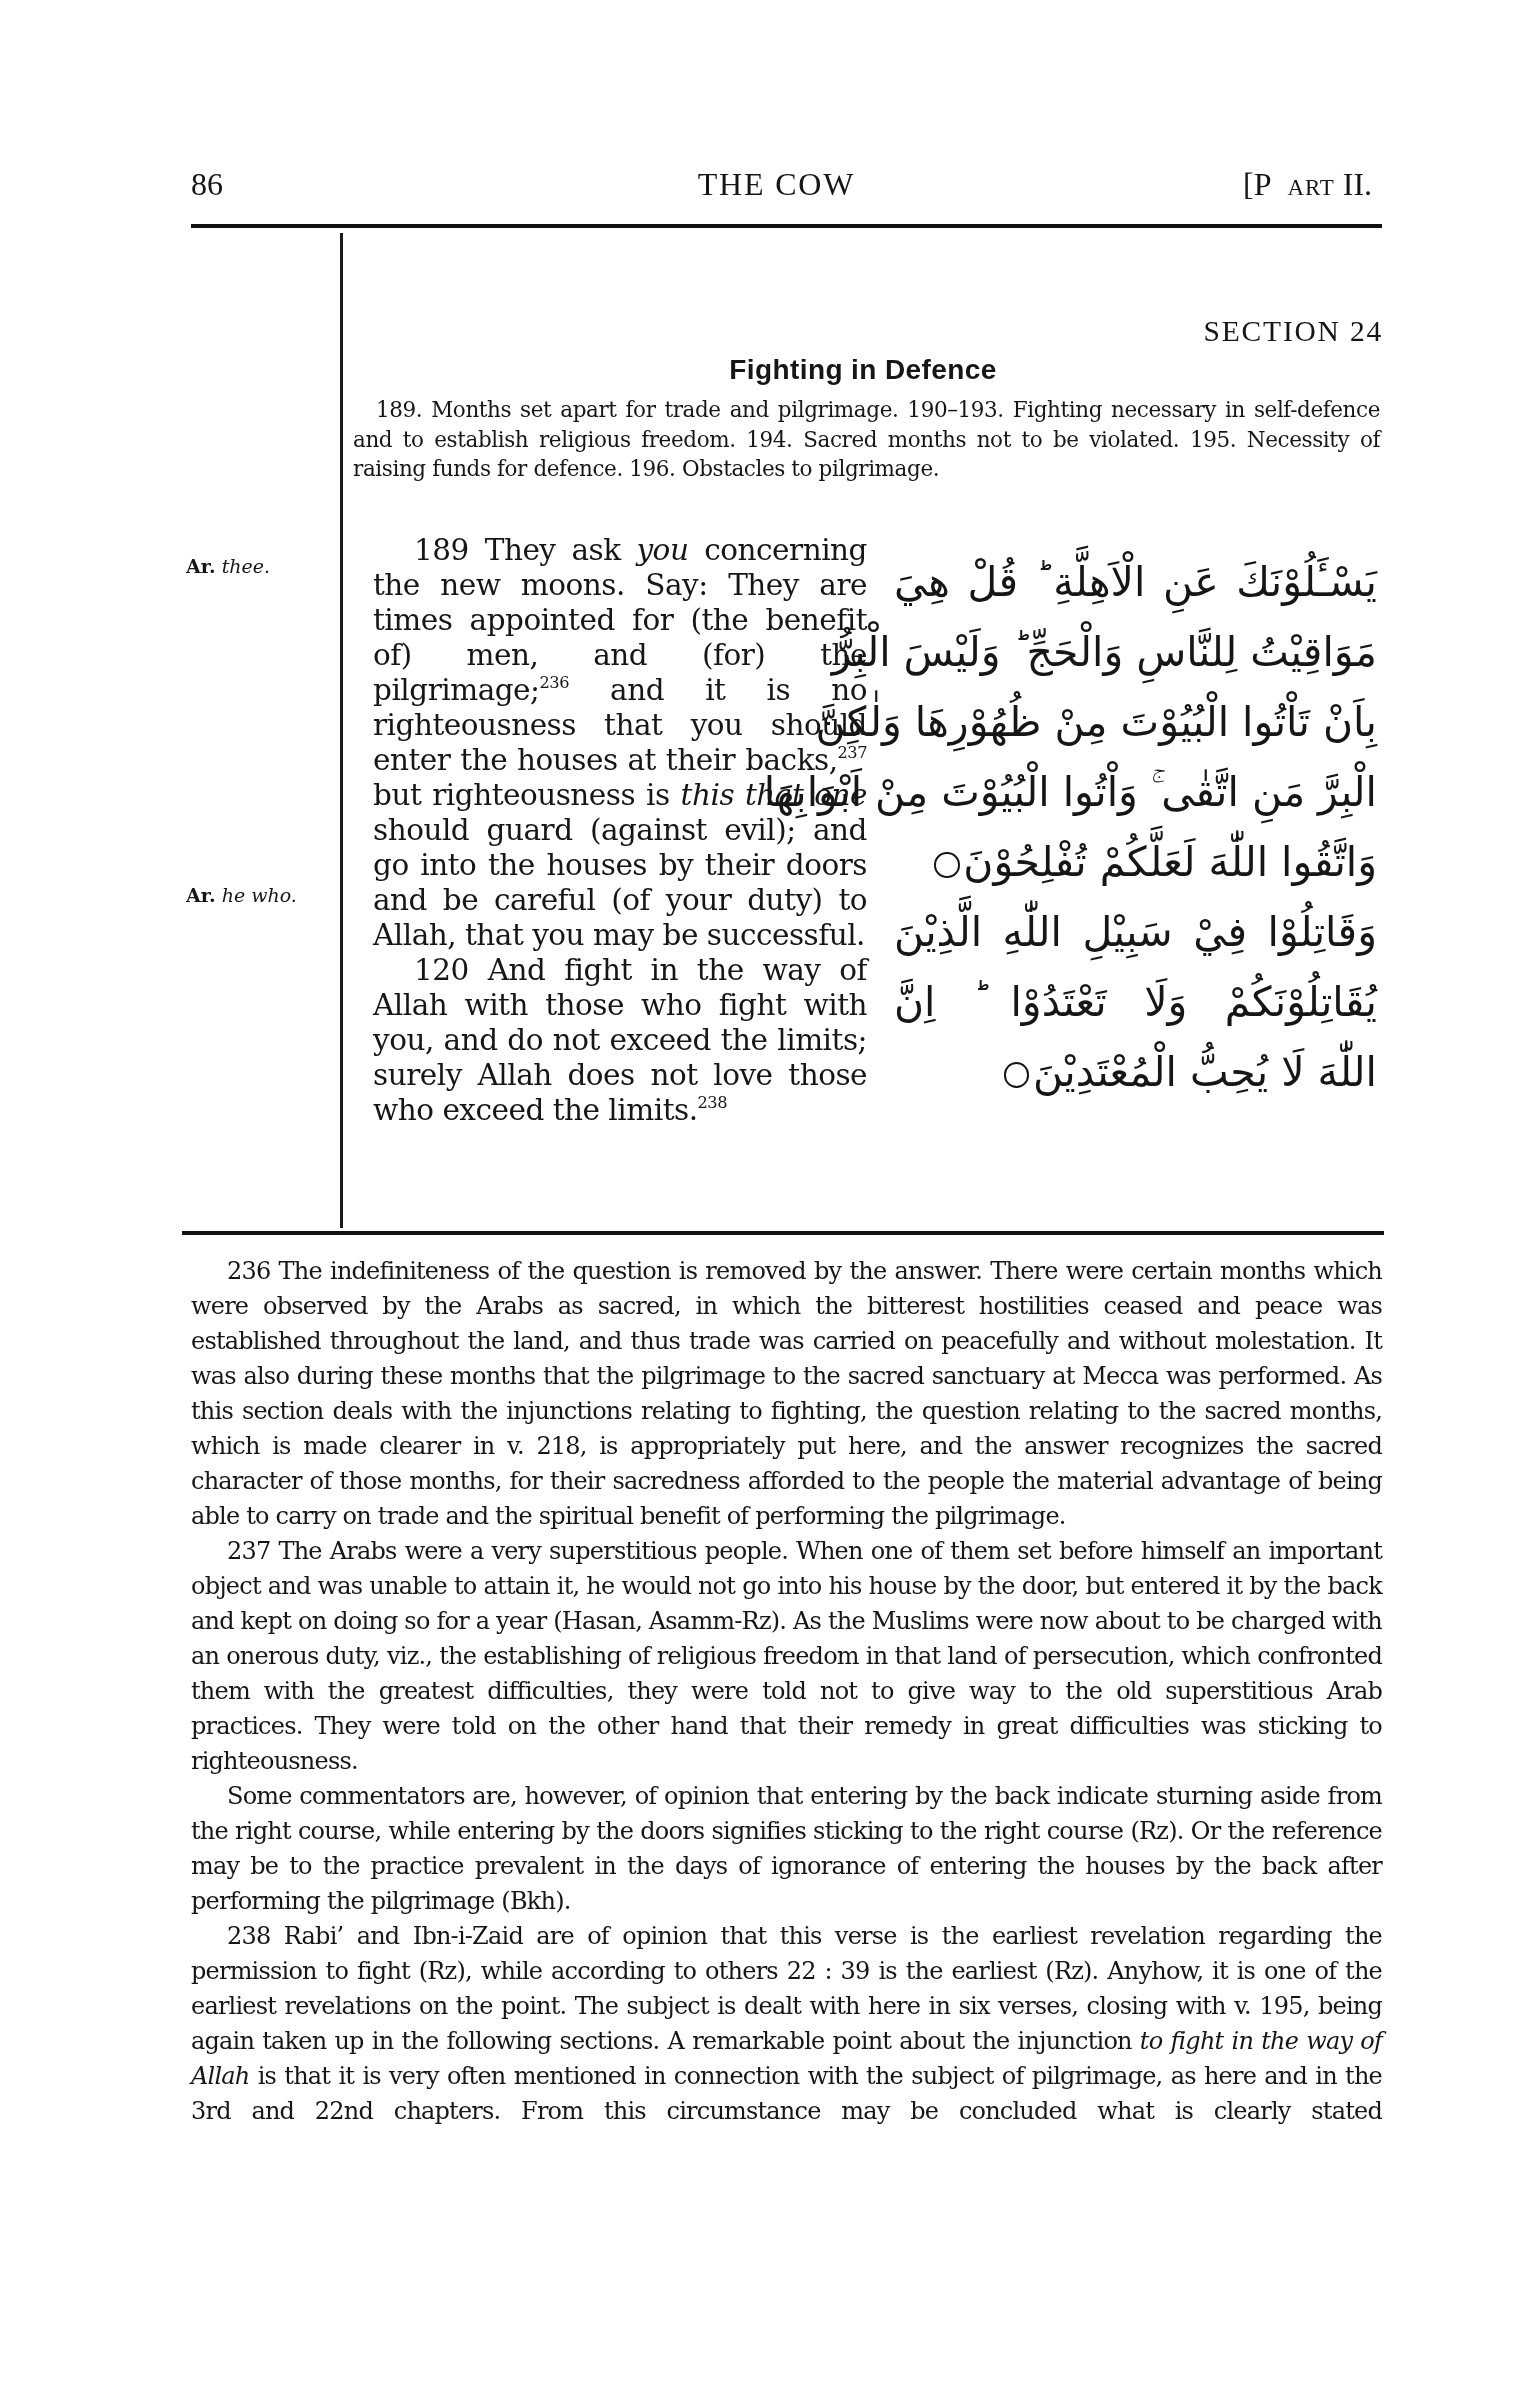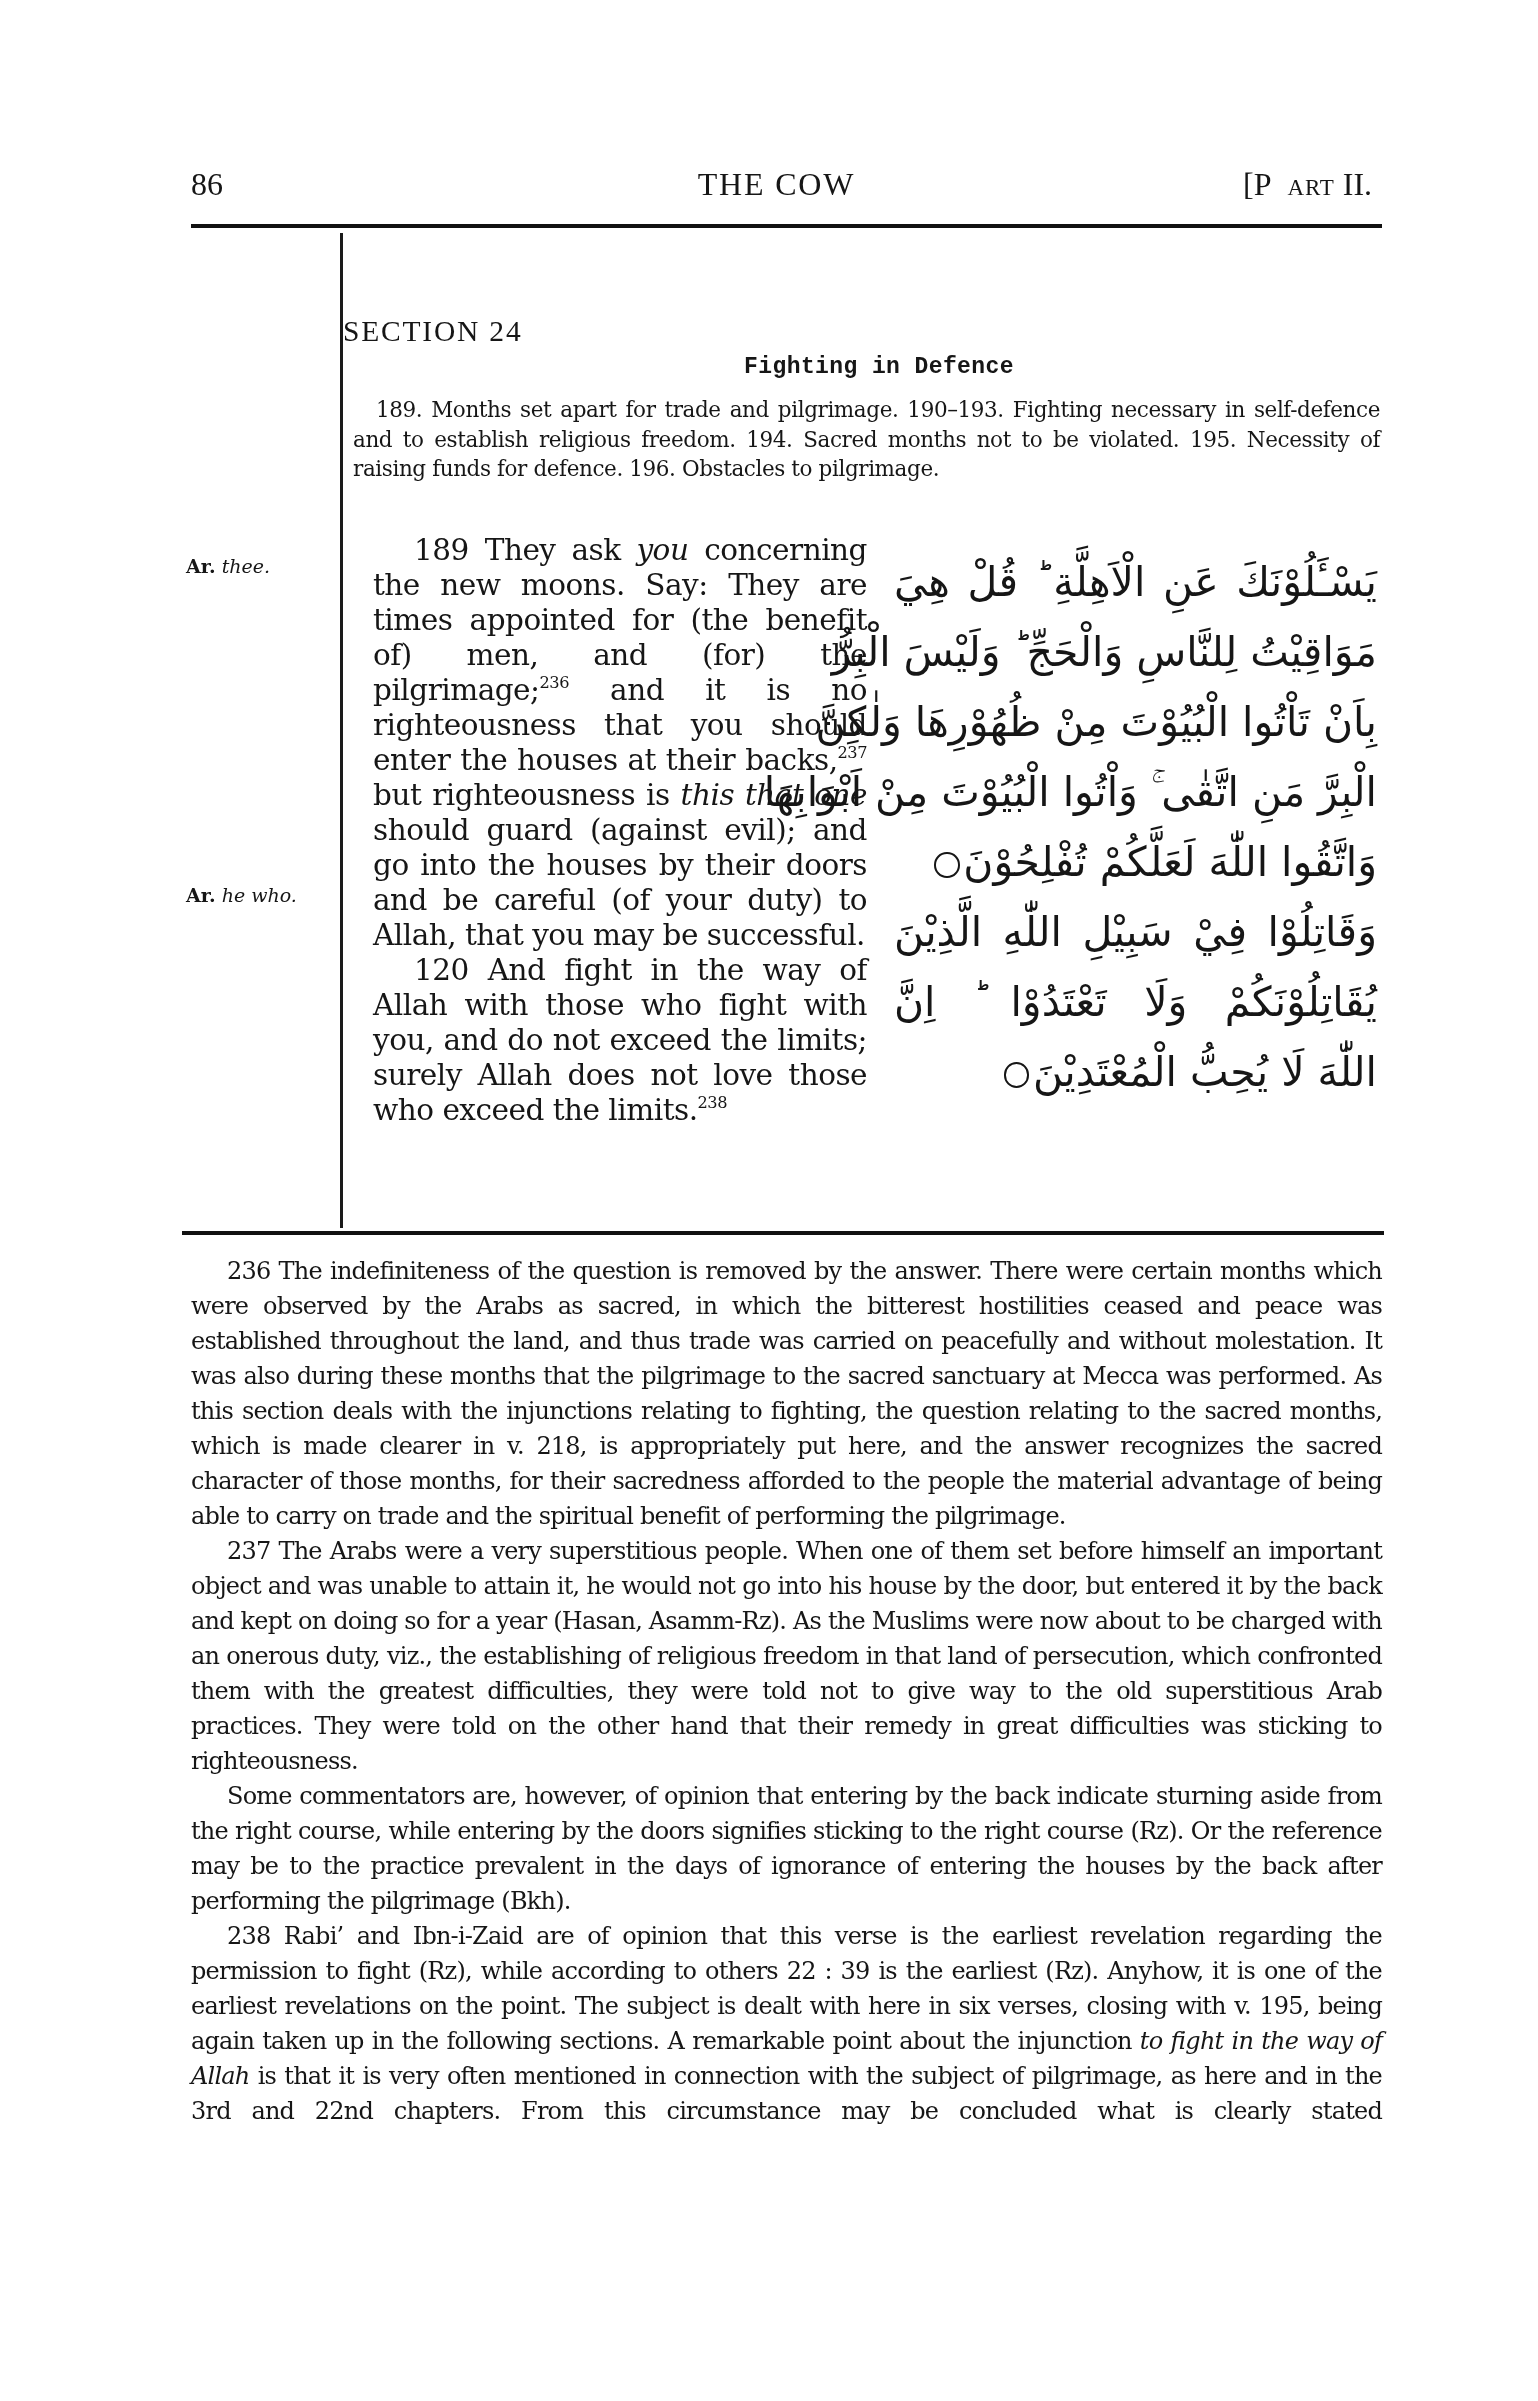--- a/index.html
+++ b/index.html
@@ -12,24 +12,24 @@
   #hdr-title { left:0; width:1538px; top:166px; text-align:center; font-size:32px;
                letter-spacing:1.8px; font-family:"Liberation Serif", serif; padding-left:15px; box-sizing:border-box; }
   #hdr-part { left:1243px; top:166px; font-size:32px; font-family:"Liberation Serif", serif; }
   #hdr-part .sc { font-size:23px; letter-spacing:0.9px;margin-left:16px; }
   .rule-h { position:absolute; background:#111; }
   #hdr-rule { left:191px; width:1191px; top:224px; height:3.6px; }
   #vrule { left:340px; top:233px; width:2.7px; height:995px; background:#1a1a1a; }
   #fn-rule { left:182px; width:1202px; top:1231px; height:3.6px; }
 
   
-  #sec-title { left:343px; width:1040px; top:315px; text-align:left; font-size:29.5px;
+  #sec-title { left:343px; width:1040px; top:315px; text-align:right; font-size:29.5px;
                letter-spacing:1.8px; font-family:"Liberation Serif", serif; }
-  #sec-sub { left:343px; width:1040px; top:354px; text-align:center; font-size:23px;
-             font-weight:bold; font-family:Liberation Mono, monospace; letter-spacing:0.4px;padding-left:16px; }
+  #sec-sub { left:343px; width:1040px; top:354px; text-align:center; font-size:28px;
+             font-weight:bold; font-family:Liberation Sans, sans-serif; letter-spacing:0.4px; }
 
   
   #summary { left:353px; width:1027px; top:395px; font-size:21.5px; line-height:29.5px;
              text-align:justify; font-family:"DejaVu Serif", serif; text-indent:23px;
              letter-spacing:-0.4px; }
 
   
   .mnote { position:absolute; left:186px; font-size:19px; font-family:"DejaVu Serif", serif; }
   .mnote b { font-weight:bold; }
   .mnote i { font-style:italic; }

